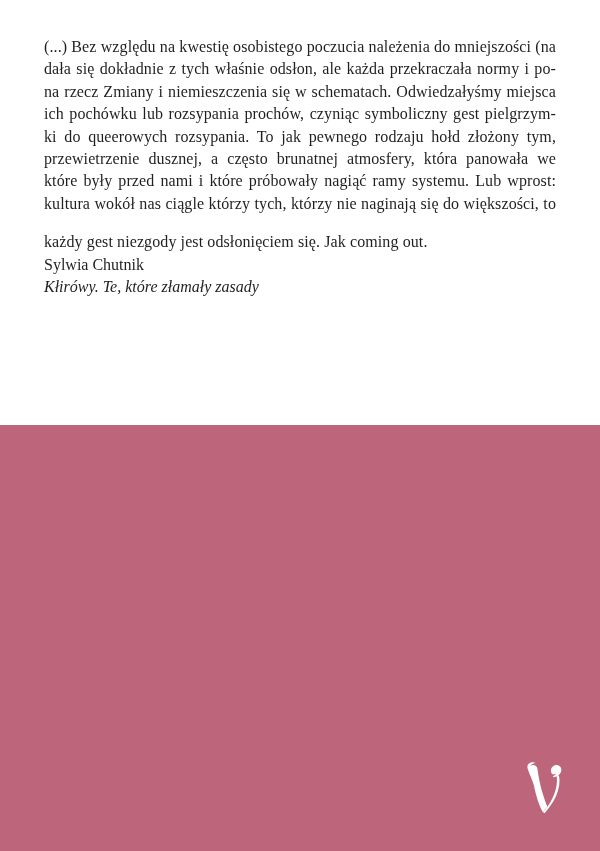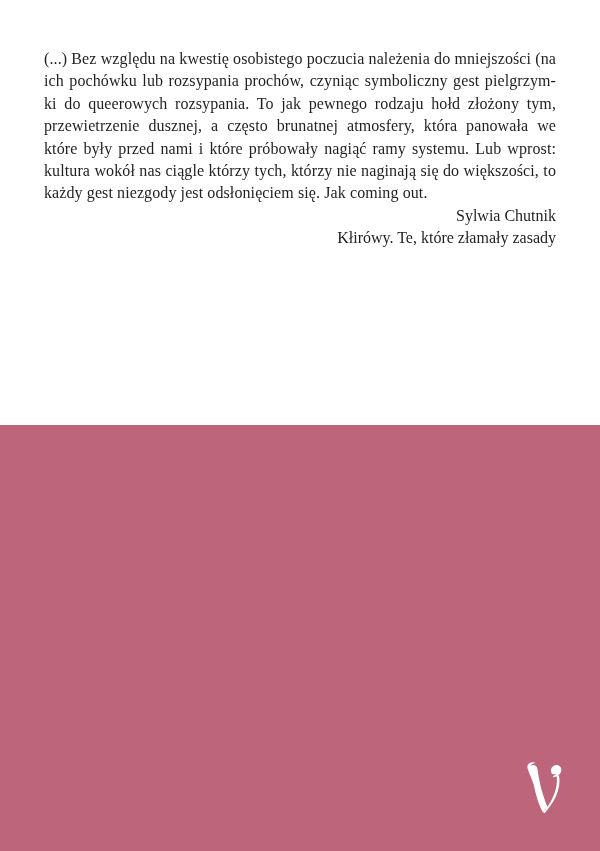--- a/index.html
+++ b/index.html
@@ -7,44 +7,45 @@
     position: relative;
     width: 600px;
     height: 851px;
     background: #ffffff;
     font-family: "Liberation Serif", serif;
     overflow: hidden;
   }
   .blurb-section {
     box-sizing: border-box;
     height: 299px;
-    padding: 48px 44px 0 44px;
+    padding: 36px 44px 0 44px;
     color: var(--ink, #1f1f1f);
     border-radius: 21px;
   }
   .excerpt {
     font-size: 16px;
     line-height: 22.4px;
     letter-spacing: 0.1px;
   }
   .excerpt .line {
     text-align: justify;
     text-align-last: justify;
     white-space: normal;
   }
   .excerpt .line.last {
     text-align: left;
     text-align-last: left;
+    margin-top: 16px;
   }
   .signature {
     font-size: 16px;
     line-height: 22.4px;
-    text-align: right;
   }
   .signature .book-title {
+    font-style: italic;
   }
   .color-block {
     position: absolute;
     left: 0;
     top: 425px;
     width: 600px;
     height: 426px;
     background: var(--accent, #bd657b);
   }
   .publisher-logo {
@@ -56,20 +57,22 @@
   }
 </style>
 </head>
 <body>
 
 <div class="page">
 
   <div class="blurb-section">
     <div class="excerpt">
       <div class="line">(...) Bez względu na kwestię osobistego poczucia należenia do mniejszości (na</div>
+      <div class="line">dała się dokładnie z tych właśnie odsłon, ale każda przekraczała normy i po-</div>
+      <div class="line">na rzecz Zmiany i niemieszczenia się w schematach. Odwiedzałyśmy miejsca</div>
       <div class="line">ich pochówku lub rozsypania prochów, czyniąc symboliczny gest pielgrzym-</div>
       <div class="line">ki do queerowych rozsypania. To jak pewnego rodzaju hołd złożony tym,</div>
       <div class="line">przewietrzenie dusznej, a często brunatnej atmosfery, która panowała we</div>
       <div class="line">które były przed nami i które próbowały nagiąć ramy systemu. Lub wprost:</div>
       <div class="line">kultura wokół nas ciągle którzy tych, którzy nie naginają się do większości, to</div>
       <div class="line last">każdy gest niezgody jest odsłonięciem się. Jak coming out.</div>
     </div>
 
     <div class="signature">
       <div class="author">Sylwia Chutnik</div>

